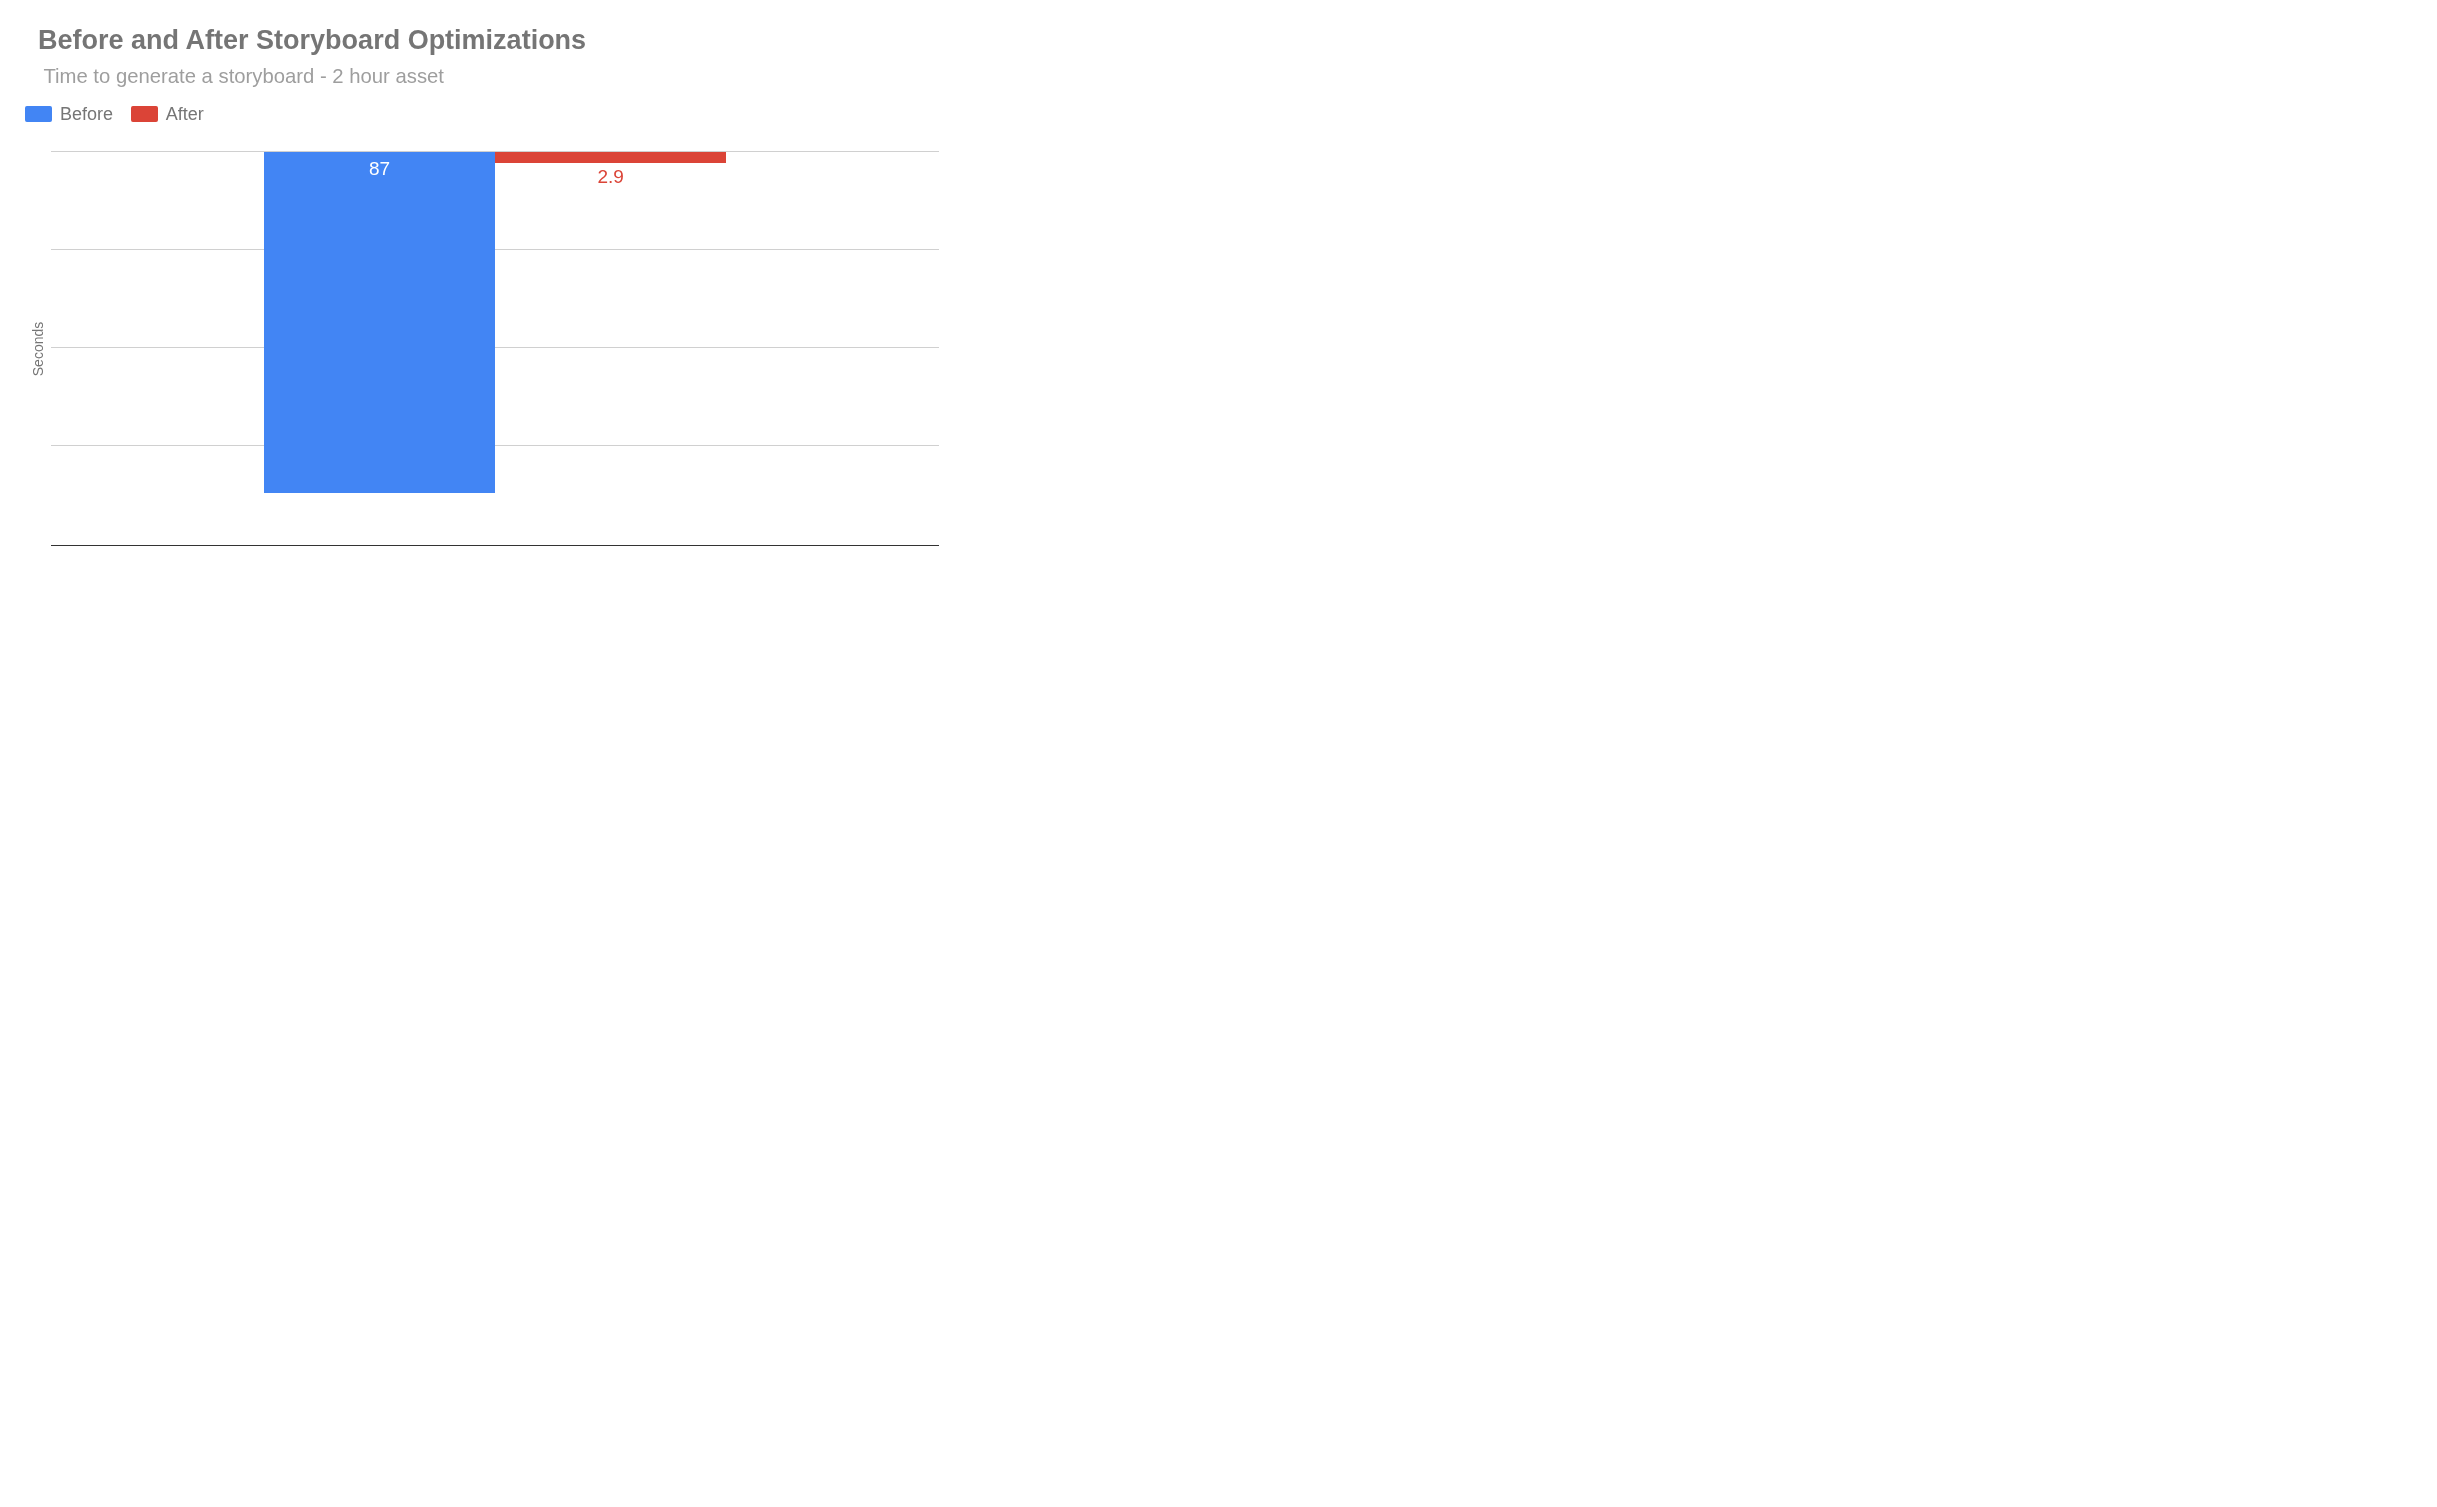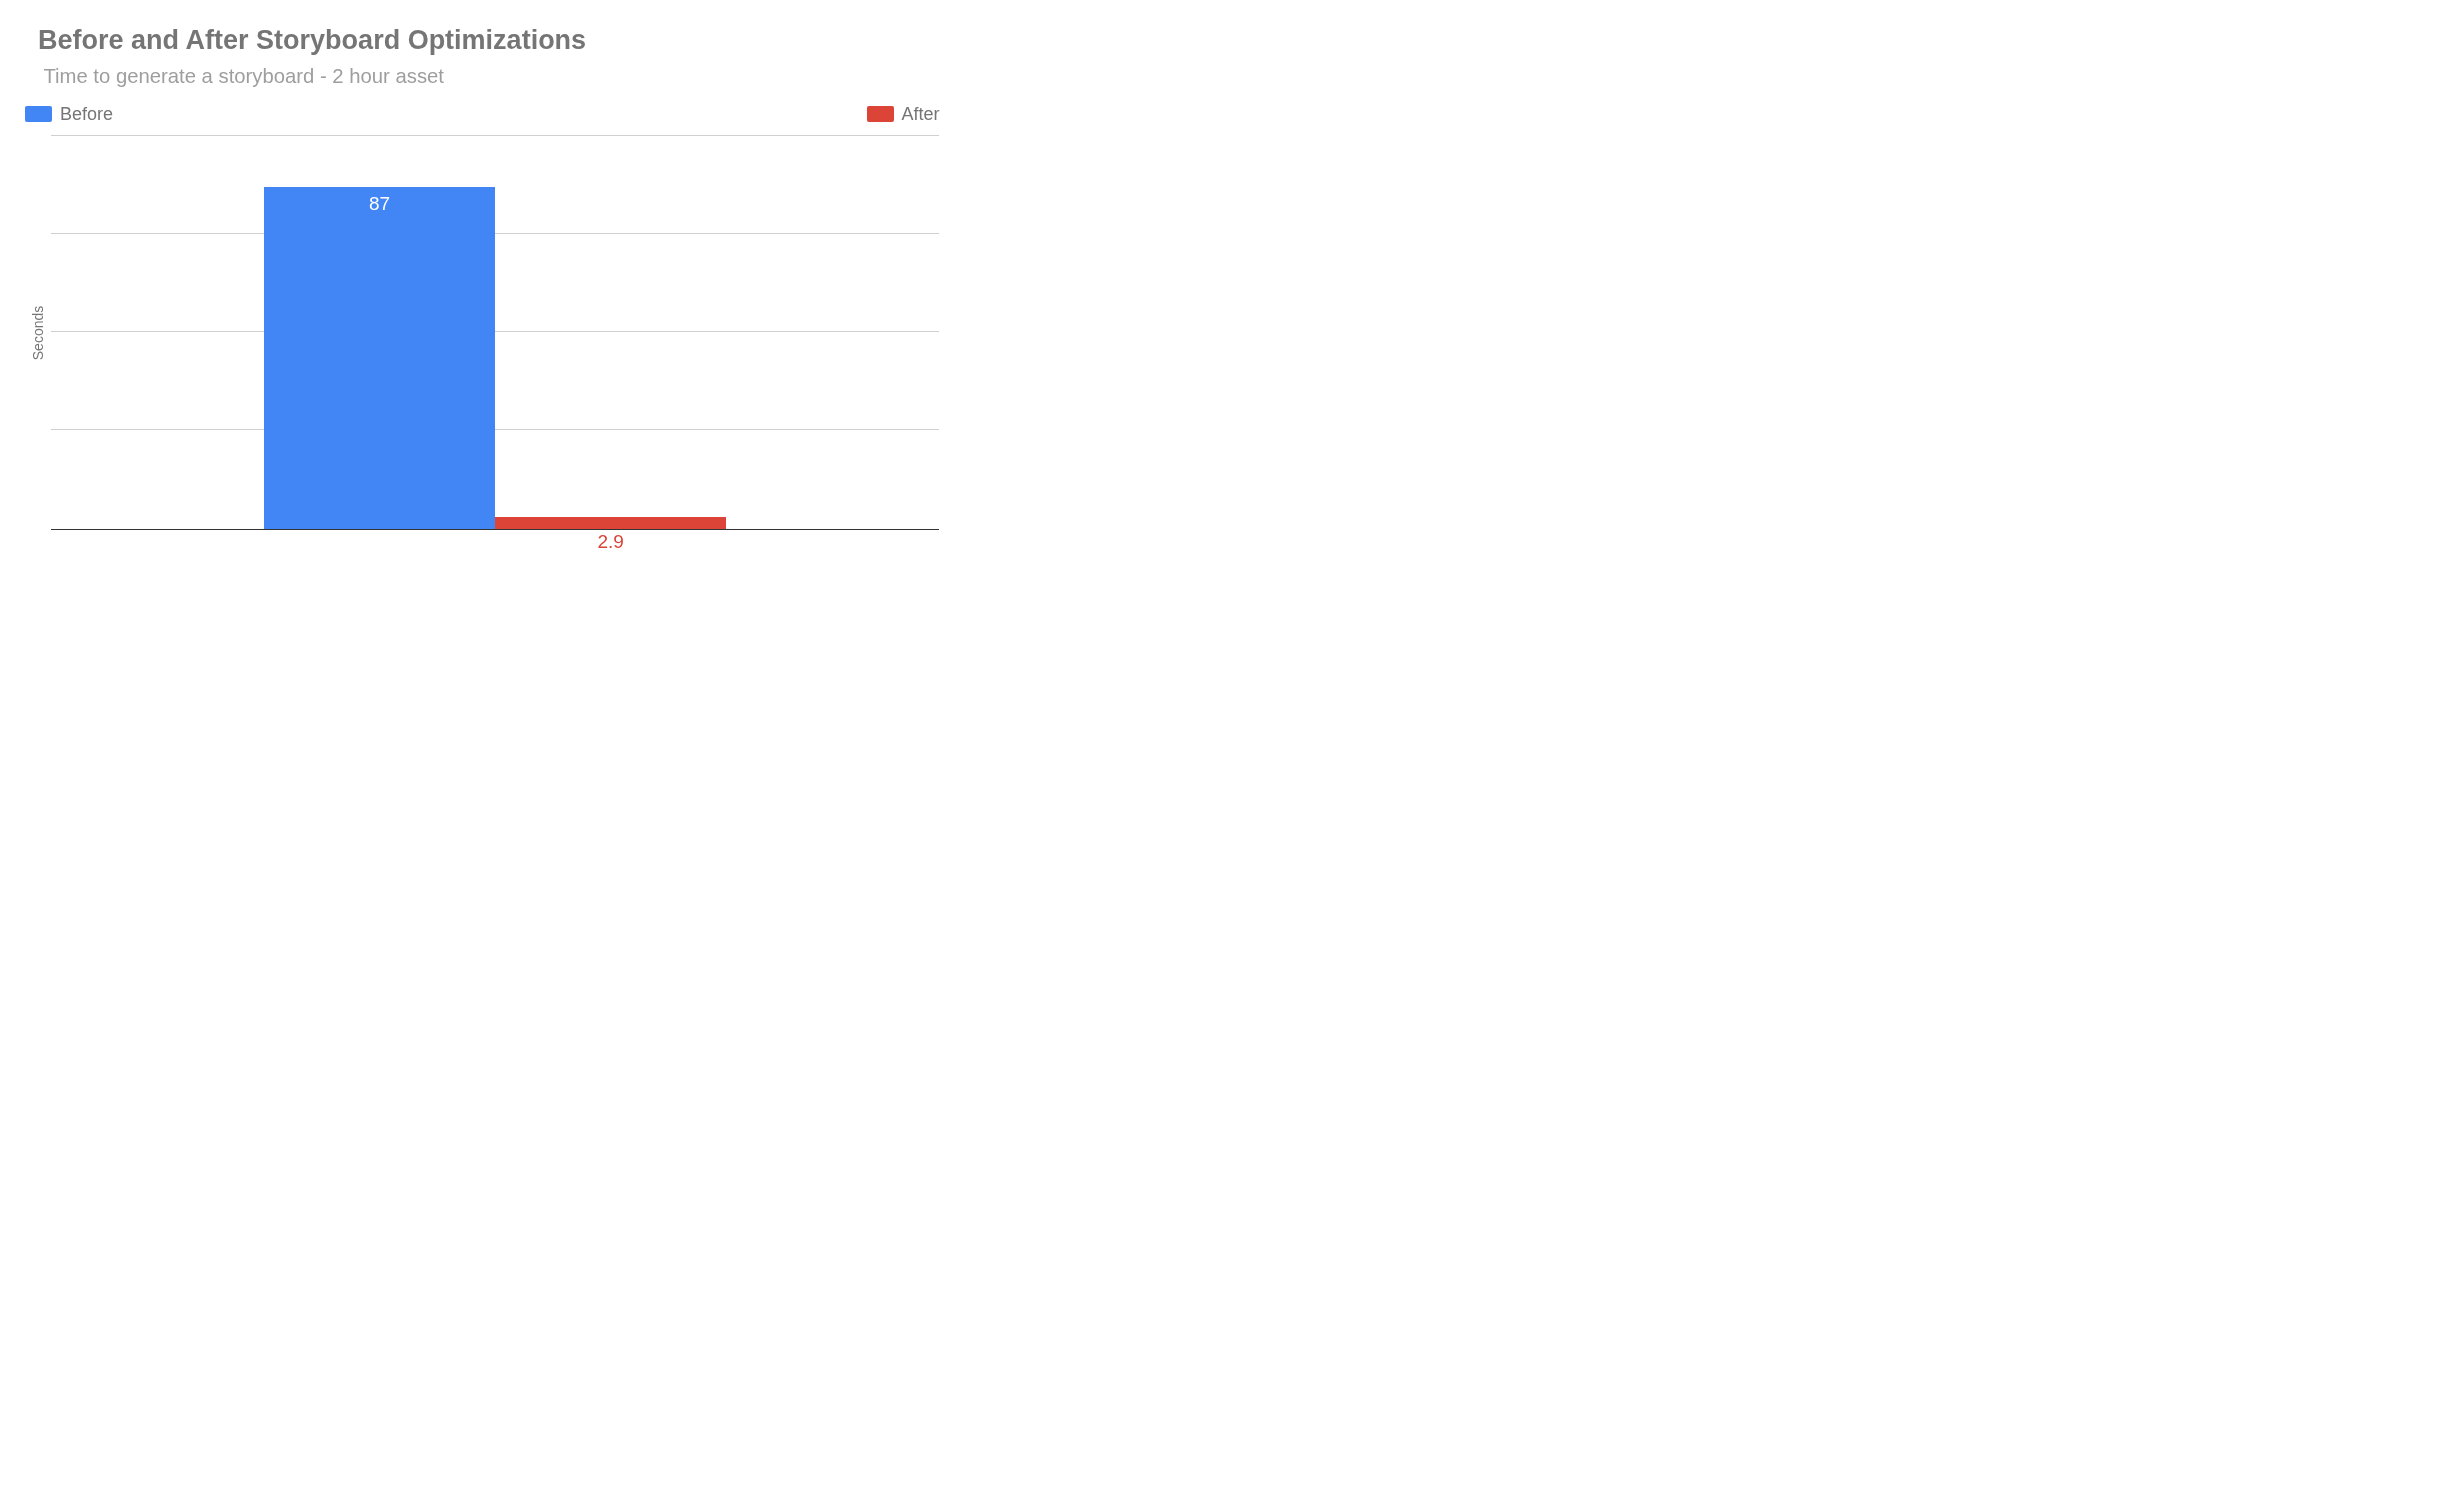--- a/index.html
+++ b/index.html
@@ -25,23 +25,23 @@
     }
     .chart-subtitle {
       font-size: 20.3px;
       color: #9e9e9e;
       font-weight: 400;
       margin-bottom: 15.2px;
       margin-left: 18px;
     }
     .legend {
       display: flex;
-      justify-content: space-between;
+      justify-content: flex-start;
       gap: 18px;
-      margin-bottom: 11px;
+      margin-bottom: 27px;
     }
     .legend-item {
       display: flex;
       align-items: center;
       gap: 7.6px;
     }
     .legend-swatch {
       width: 27px;
       height: 16.5px;
       border-radius: 1.9px;
@@ -104,21 +104,20 @@
       right: 0;
       border-top: 0.6px solid #d0d0d0;
     }
     .bars {
       position: absolute;
       left: 0;
       right: 0;
       bottom: 0;
       top: 0;
       display: flex;
-      align-items: flex-end;
       justify-content: center;
     }
     .bar {
       width: 26%;
       position: relative;
     }
     .bar.before {
       background: #4285f4;
     }
     .bar.after {

